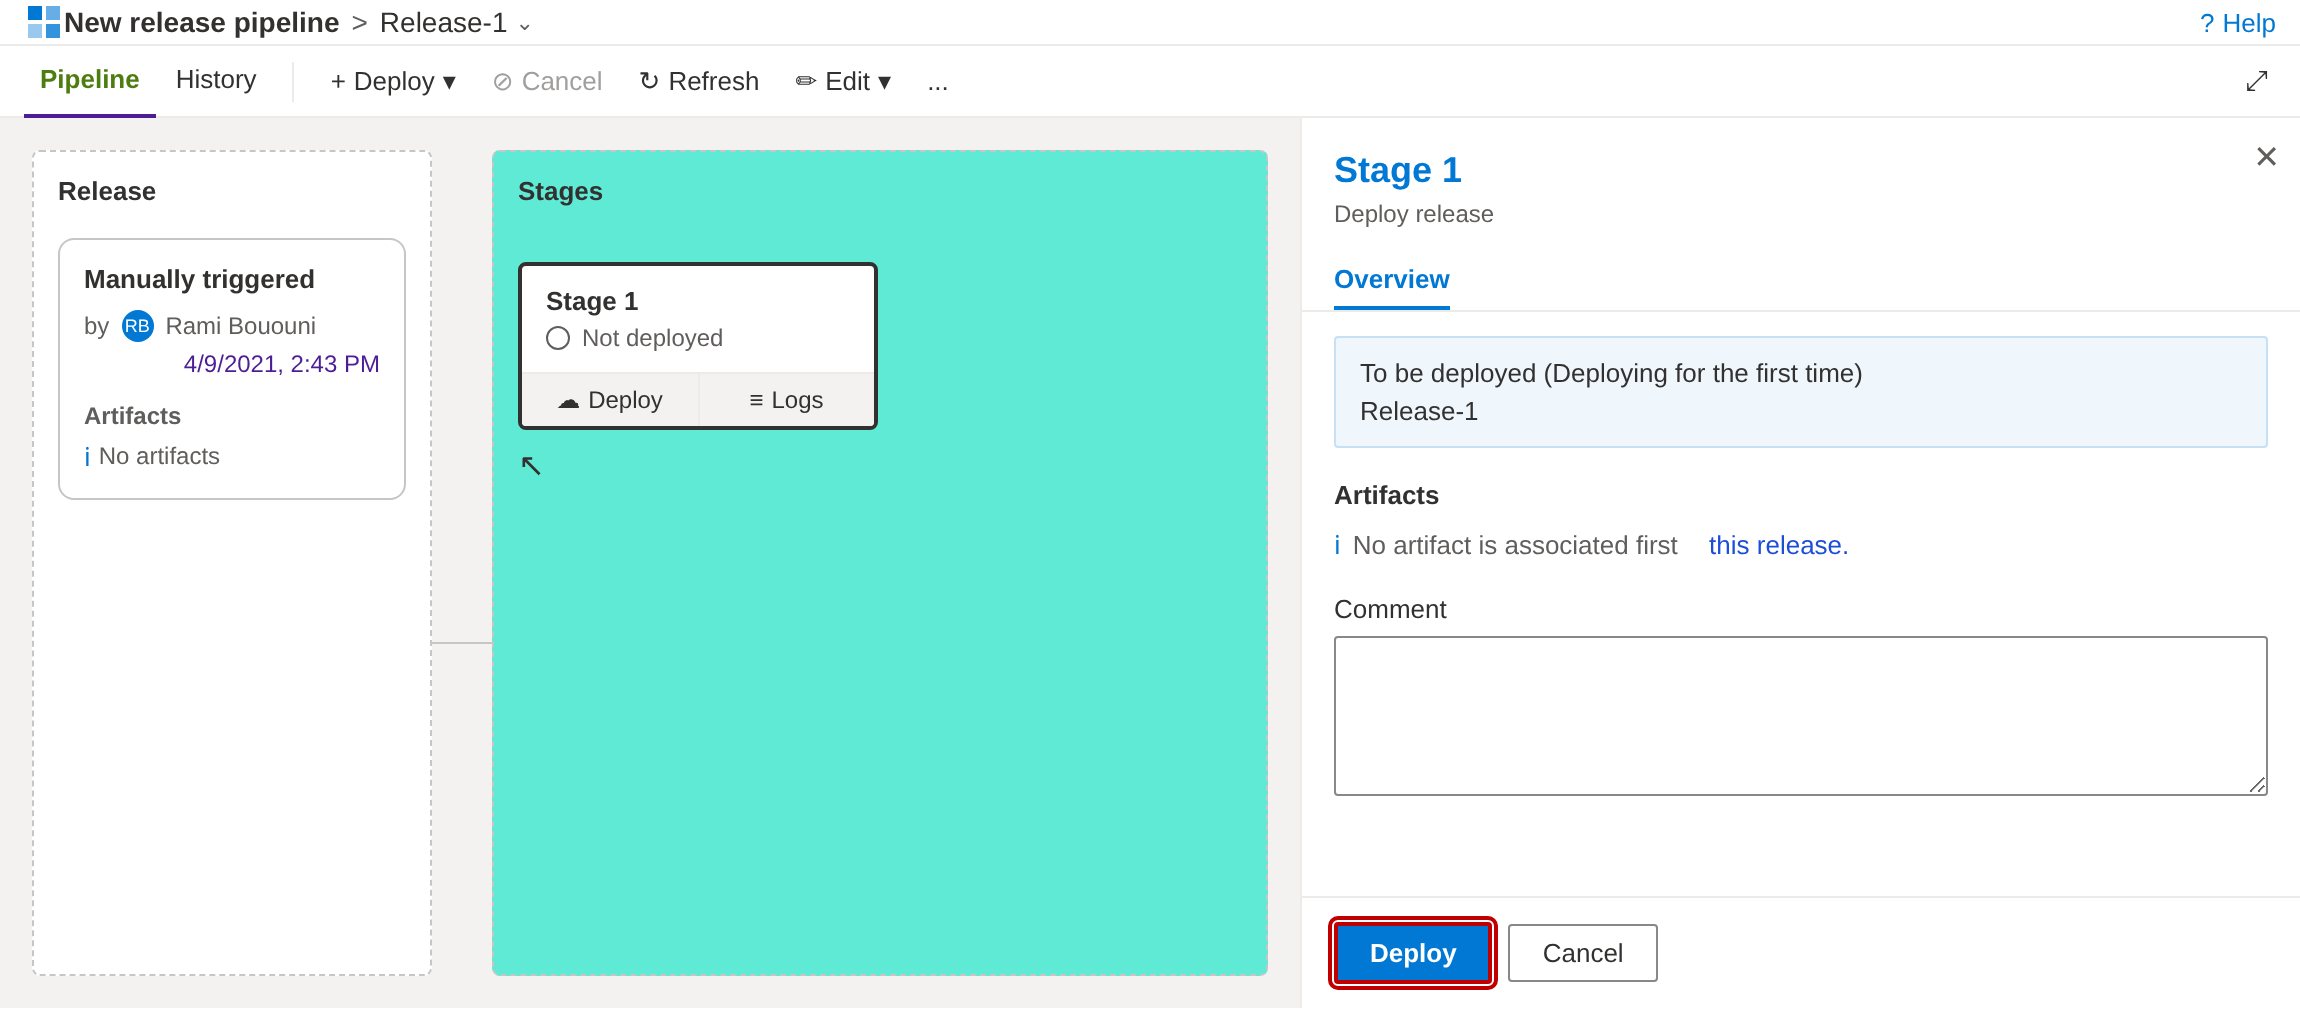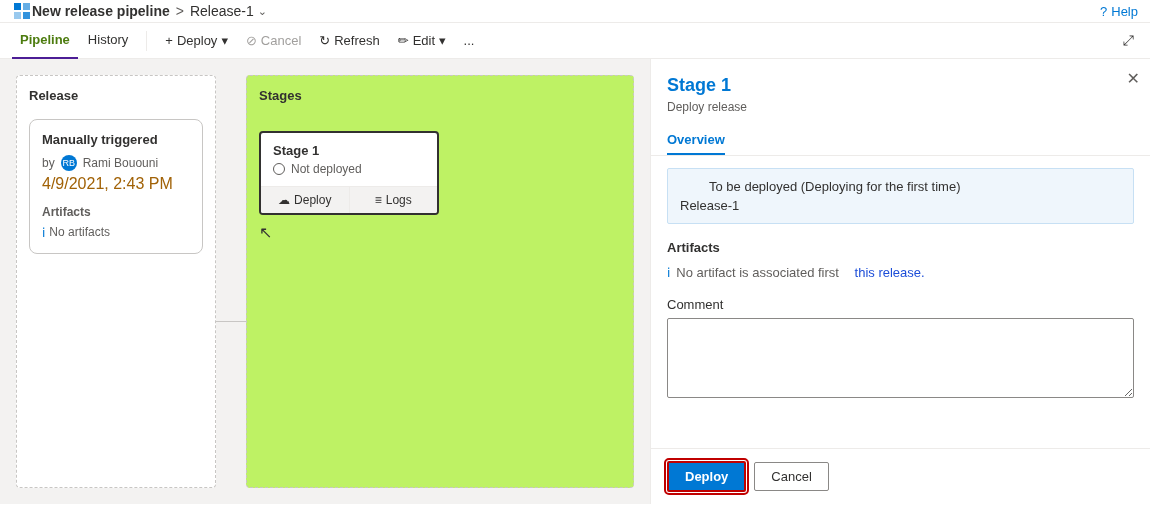--- a/index.html
+++ b/index.html
@@ -51,35 +51,35 @@
     }
     .section-title { font-size: 13px; font-weight: 600; color: #323130; margin-bottom: 12px; }
 
     .trigger-card {
       background: #fff; border: 1px solid #c8c6c4; border-radius: 8px;
       padding: 12px; margin-top: 16px; position: relative;
     }
     .trigger-title { font-size: 13px; font-weight: 600; color: #323130; margin-bottom: 8px; }
     .trigger-user { display: flex; align-items: center; gap: 6px; font-size: 12px; color: #605e5c; margin-bottom: 4px; }
     .user-avatar { width: 16px; height: 16px; border-radius: 50%; background: #0078d4; display: flex; align-items: center; justify-content: center; color: #fff; font-size: 9px; }
-    .trigger-time { font-size: 16px; color: #a16207; margin-bottom: 12px; }
+    .trigger-time { font-size: 12px; color: #4c1d95; margin-bottom: 12px; text-align: right; }
     .trigger-artifacts { font-size: 12px; color: #605e5c; }
     .artifact-label { font-weight: 600; margin-bottom: 4px; }
     .no-artifacts { display: flex; align-items: center; gap: 4px; color: #605e5c; font-size: 12px; }
     .info-icon { color: #0078d4; font-size: 13px; }
 
     
     .connector {
       display: flex; align-items: center; padding: 0 0px; margin-top: 80px;
     }
     .connector-line { width: 30px; height: 1px; background: #c8c6c4; }
 
     
     .stages-section {
-      background: #bef264; border: 1px dashed #c8c6c4; border-radius: 4px;
+      background: #5eead4; border: 1px dashed #c8c6c4; border-radius: 4px;
       padding: 12px; flex: 1; min-height: 320px;
     }
 
     
     .stage-card-wrapper { margin-top: 16px; display: inline-block; }
     .stage-card {
       border: 2px solid #323130; border-radius: 4px; width: 180px;
       background: #fff; overflow: hidden;
     }
     .stage-card-header { padding: 10px 12px; }
@@ -115,21 +115,21 @@
       cursor: pointer; border-bottom: 2px solid transparent; color: #323130;
     }
     .panel-tab.active { border-bottom: 2px solid #0078d4; color: #0078d4; font-weight: 600; }
 
     .panel-body { padding: 12px 16px; flex: 1; overflow: auto; }
 
     .deploy-info-box {
       background: #eff6fc; border: 1px solid #c7e0f4; border-radius: 2px;
       padding: 10px 12px; margin-bottom: 16px;
     }
-    .deploy-info-title { font-size: 13px; color: #323130; margin-bottom: 4px; margin-left: 29px; }
+    .deploy-info-title { font-size: 13px; color: #323130; margin-bottom: 4px; }
     .deploy-info-subtitle { font-size: 13px; color: #323130; }
 
     .artifacts-section { margin-bottom: 16px; }
     .artifacts-title { font-size: 13px; font-weight: 600; color: #323130; margin-bottom: 8px; }
     .no-artifact-msg { display: flex; align-items: center; gap: 6px; font-size: 13px; color: #605e5c; }
     .no-artifact-msg a { color: #1d4ed8; text-decoration: none; text-align: center; }
 
     .comment-section {}
     .comment-label { font-size: 13px; font-weight: 400; color: #323130; margin-bottom: 6px; }
     .comment-textarea {

